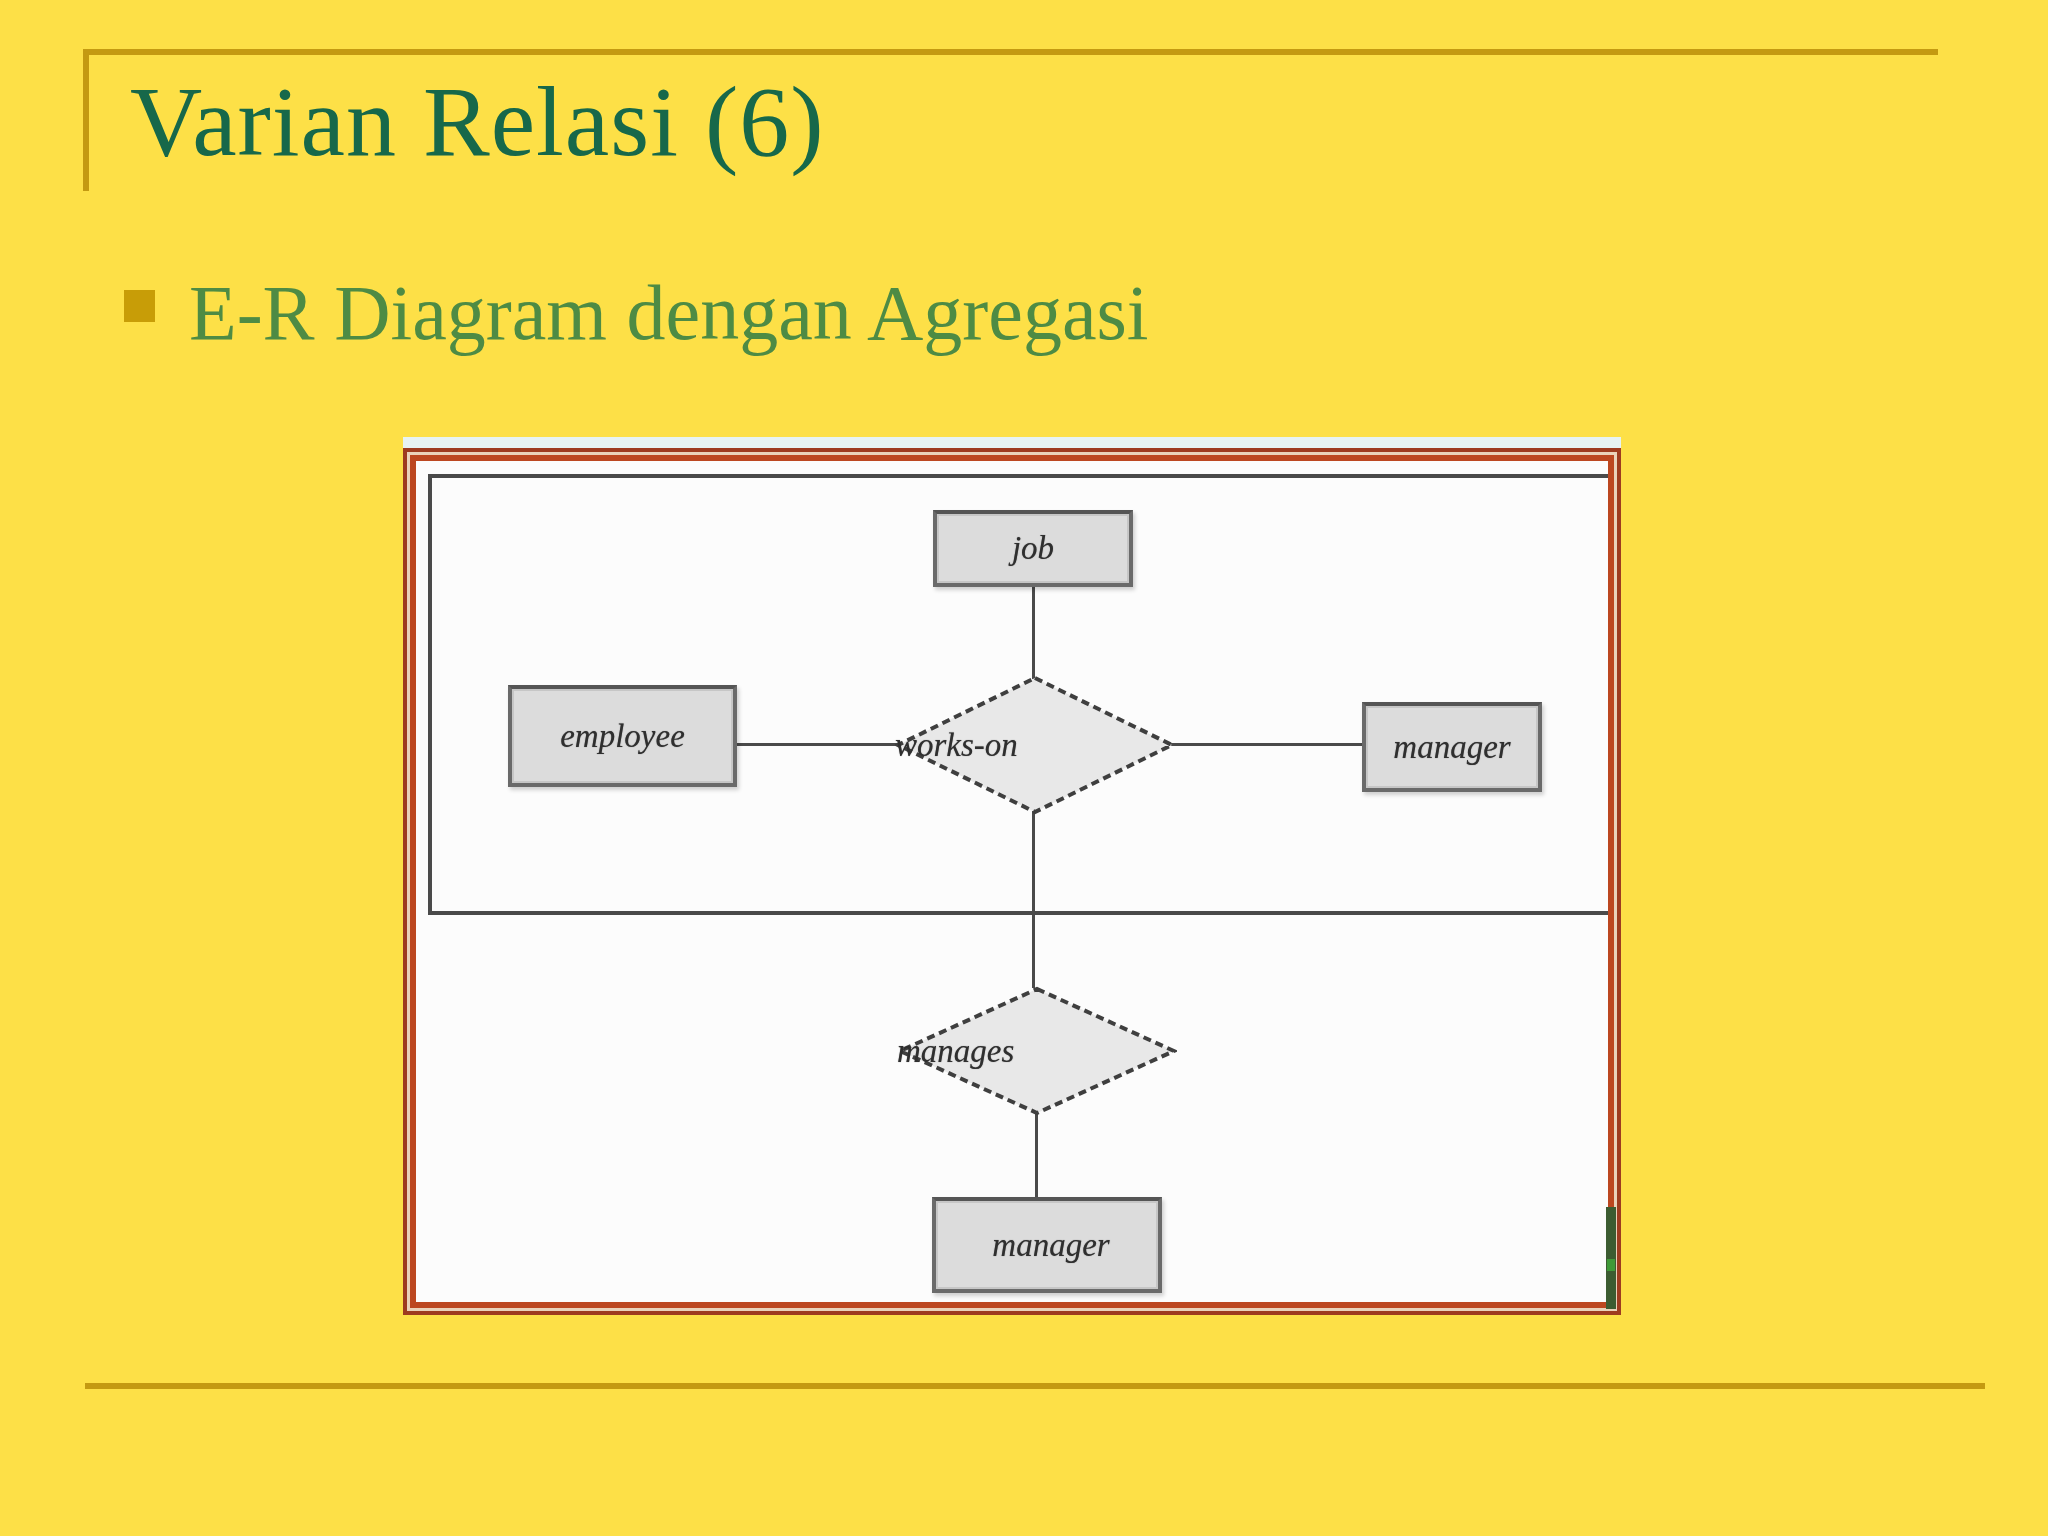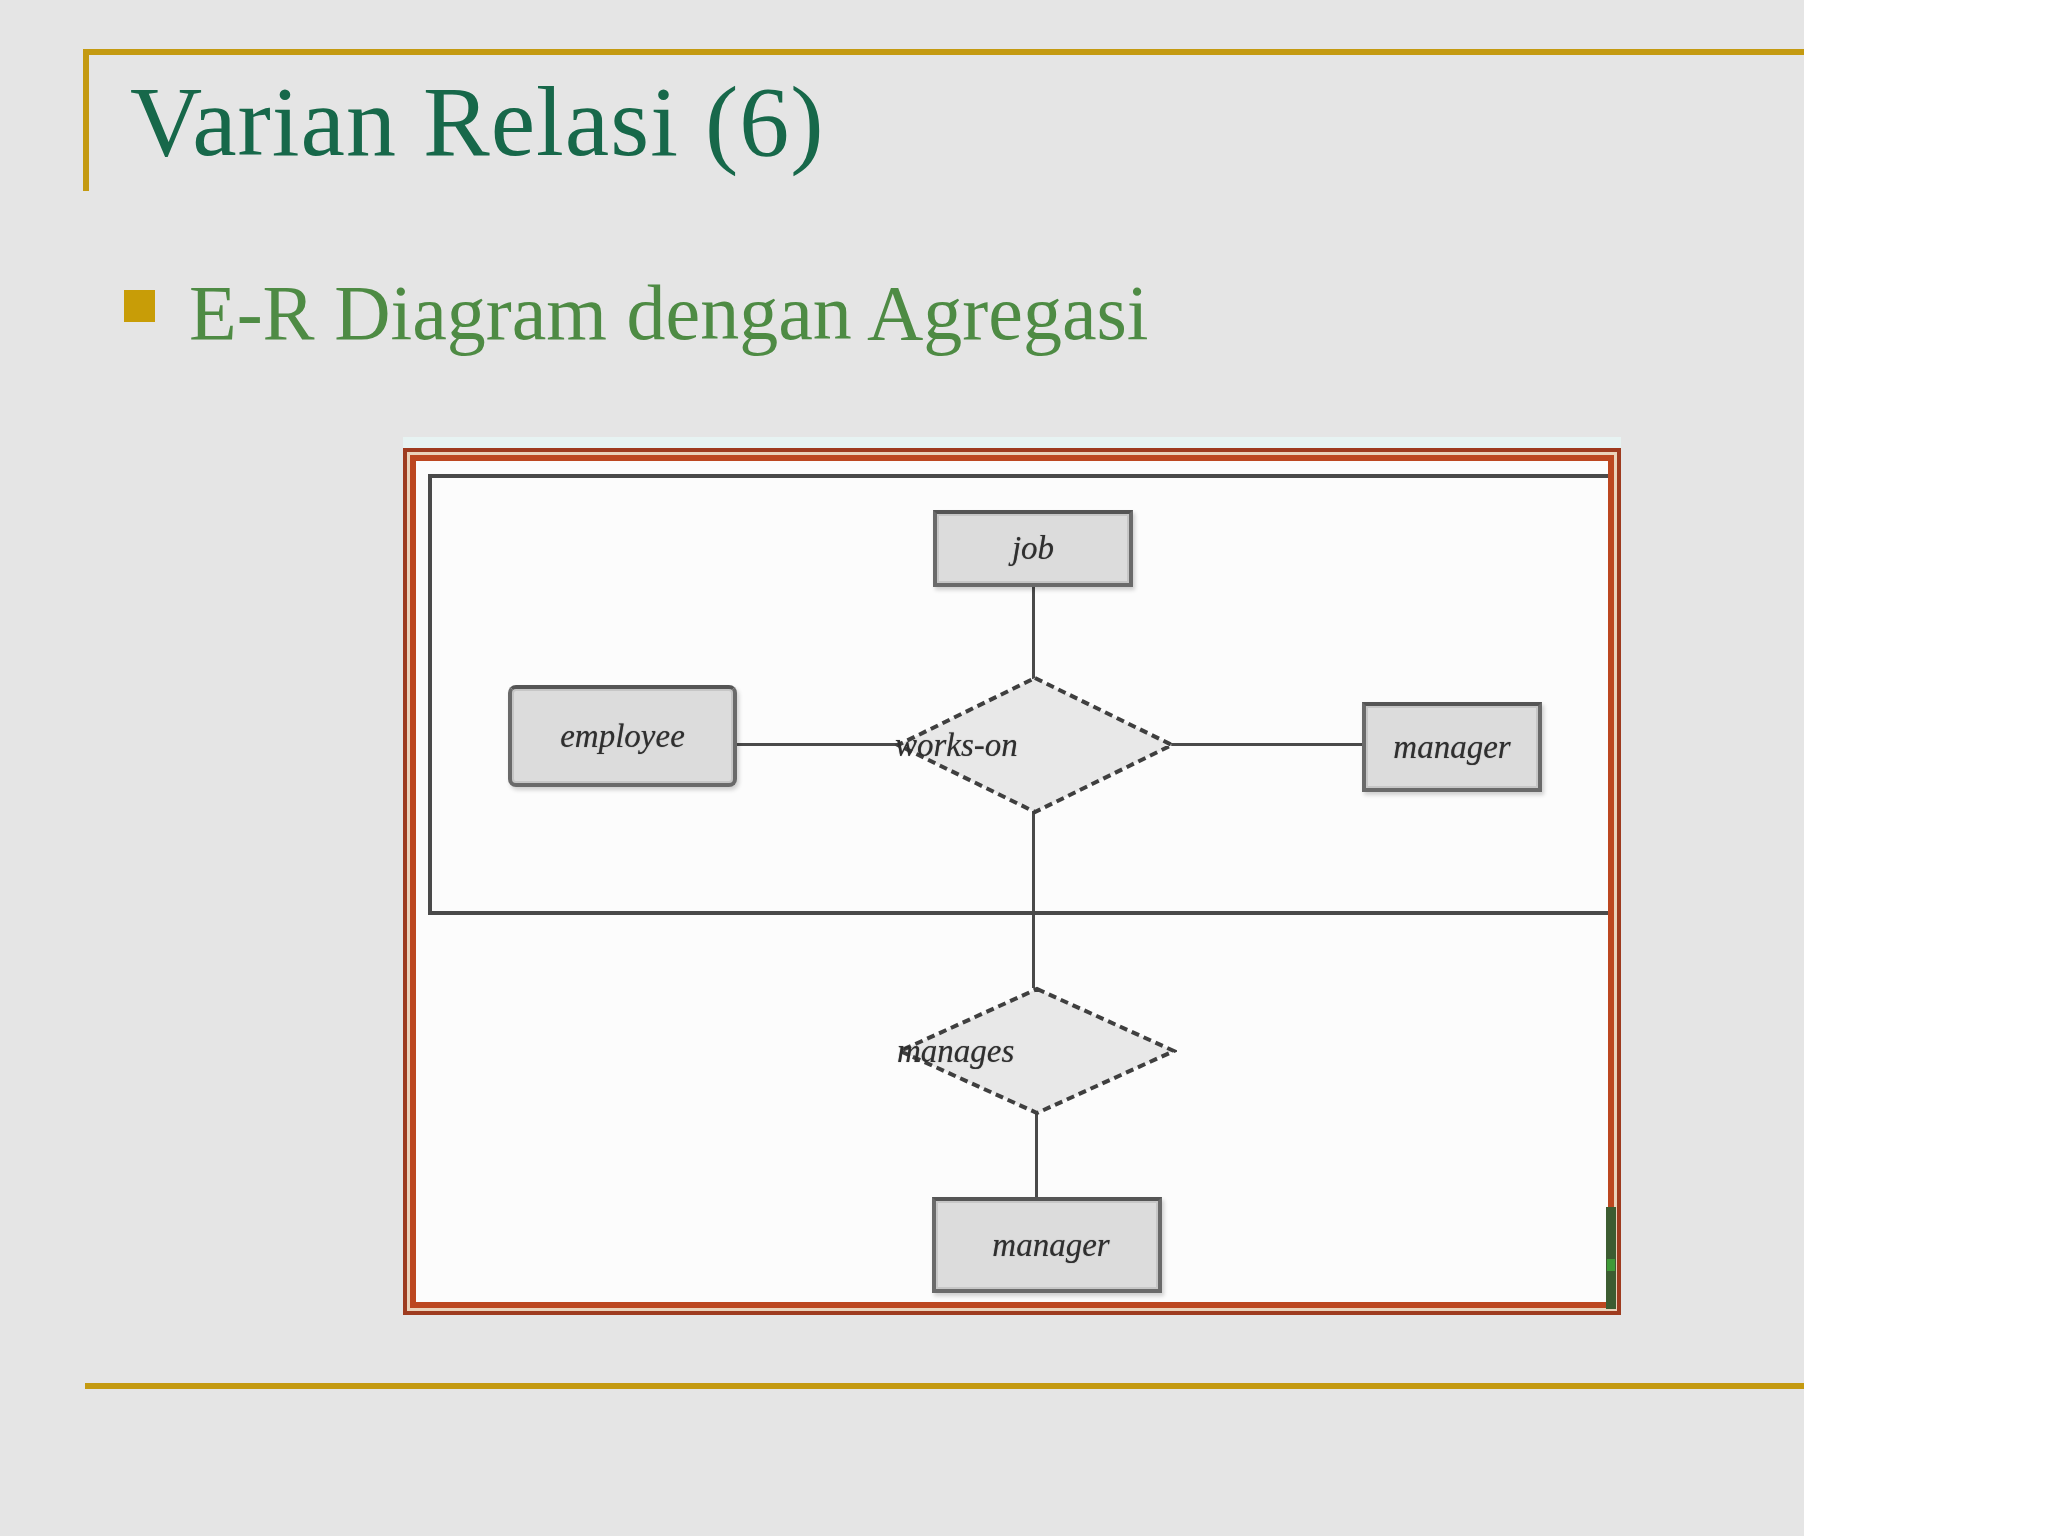--- a/index.html
+++ b/index.html
@@ -10,23 +10,23 @@
     --frame-gap-cream: #ead2ba;
     --frame-inner-red: #bc4720;
     --line-gray: #4a4a4a;
     --box-fill: #dcdcdc;
     --box-border: #6a6a6a;
     --diamond-fill: #e8e8e8;
   }
   html, body { margin: 0; padding: 0; background: #ffffff; }
   .slide {
     position: relative;
-    width: 1804px;
+    width: 2048px;
     height: 1536px;
-    background: #e5e5e5;
+    background: #fde047;
     overflow: hidden;
     font-family: "Liberation Serif", serif;
   }
   .top-rule {
     position: absolute; left: 83px; top: 49px;
     width: 1855px; height: 6px;
     background: var(--gold);
   }
   .left-rule {
     position: absolute; left: 83px; top: 49px;
@@ -112,21 +112,21 @@
   .er-entity {
     position: absolute;
     box-sizing: border-box;
     background: var(--box-fill);
     border: 4px solid var(--box-border);
     border-top-color: #555555;
     box-shadow: inset 0 0 0 2px #c6c6c6, 2px 3px 4px rgba(0,0,0,0.18);
     display: flex; align-items: center; justify-content: center;
   }
   .entity-job      { left: 530px; top: 73px;  width: 200px; height: 77px; }
-  .entity-employee { left: 105px; top: 248px; width: 229px; height: 102px; border-radius: 8px; }
+  .entity-employee { left: 105px; top: 248px; width: 229px; height: 102px; }
   .entity-branch   { left: 959px; top: 265px; width: 180px; height: 90px; }
   .entity-manager  { left: 529px; top: 760px; width: 230px; height: 96px; padding-left: 8px; }
 
   .er-label {
     font-family: "Liberation Serif", serif;
     font-style: italic;
     font-size: 33px;
     color: #2f2f2f;
     filter: blur(0.6px);
     text-shadow: 0 0 1px rgba(50,50,50,0.65);

